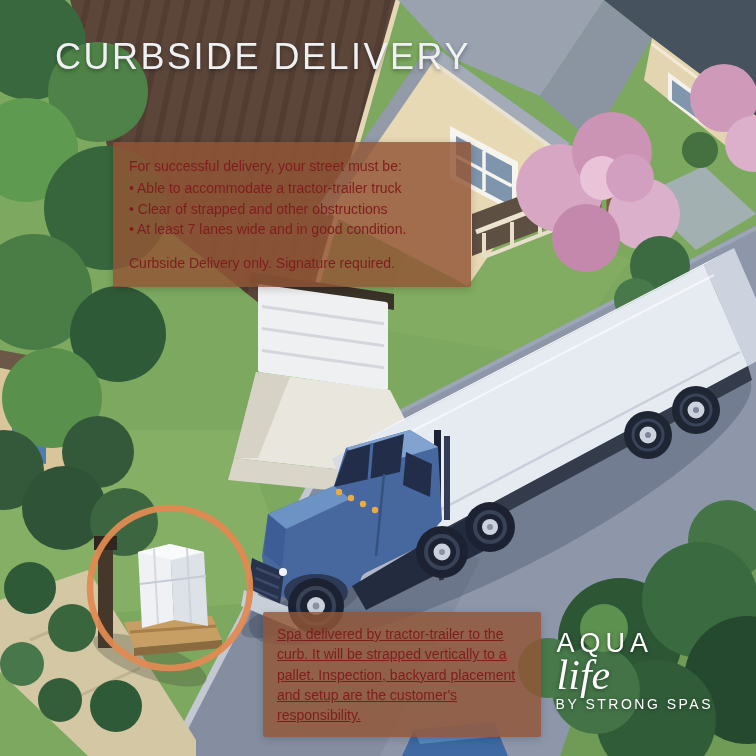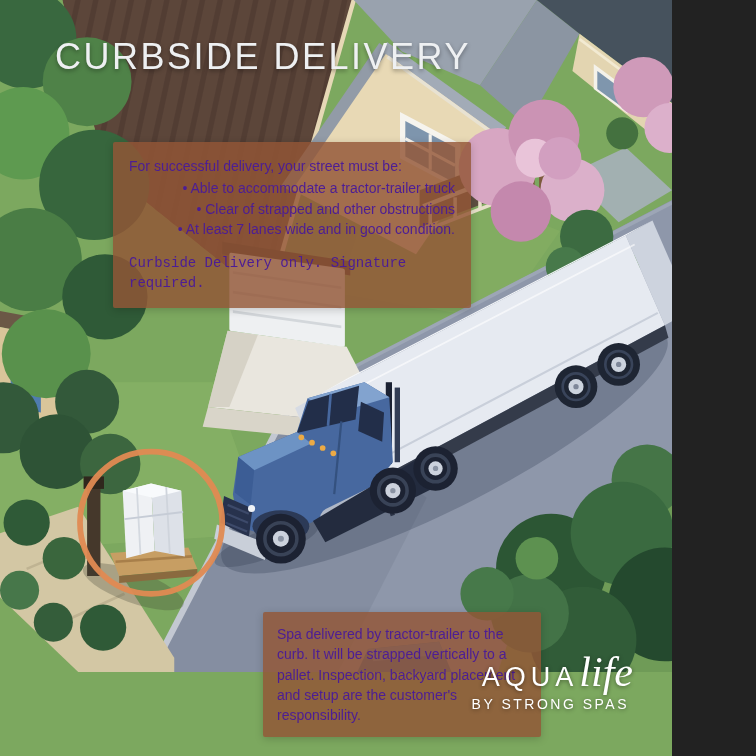--- a/index.html
+++ b/index.html
@@ -1,33 +1,33 @@
 <!DOCTYPE html>
 <html><head>
 <meta charset="utf-8">
 <style>
   html,body{margin:0;padding:0;background:#222;}
-  .canvas{position:relative;width:672px;height:756px;overflow:hidden;
+  .canvas{position:relative;width:756px;height:756px;overflow:hidden;
           font-family:"Liberation Sans",sans-serif;background:#7ca85f;}
   .scene{position:absolute;inset:0;display:block;}
   .page-title{position:absolute;left:55px;top:36px;margin:0;
     font-size:36px;font-weight:400;letter-spacing:2.5px;color:#eef0f2;
     text-shadow:0 2px 4px rgba(0,0,0,.35);}
   .overlay-box{position:absolute;background:rgba(146,86,54,.82);
-    color:#4c1d95;font-size:14px;line-height:1.45;border-radius:2px;
+    color:#7f1d1d;font-size:14px;line-height:1.45;border-radius:2px;
     box-shadow:0 2px 8px rgba(0,0,0,.18);}
   .req-box{left:113px;top:142px;width:326px;padding:14px 16px;}
   .req-box p{margin:0;}
-  .req-box ul{margin:2px 0 0 0;padding:0;list-style:none;text-align:right;}
+  .req-box ul{margin:2px 0 0 0;padding:0;list-style:none;}
   .req-box li::before{content:"• ";}
-  .req-note{margin-top:14px !important;font-family:Liberation Mono, monospace;}
-  .note-box{left:263px;top:612px;width:250px;padding:12px 14px;}
+  .req-note{margin-top:14px !important;}
+  .note-box{left:263px;top:612px;width:250px;padding:12px 14px;text-decoration:underline;}
   .logo{position:absolute;right:39px;bottom:44px;text-align:right;color:#fff;
     text-shadow:0 1px 4px rgba(0,0,0,.45);}
-  .logo-row{display:flex;align-items:baseline;justify-content:flex-end;}
+  .logo-row{display:flex;align-items:baseline;justify-content:flex-end;flex-direction:column;}
   .logo-aqua{font-size:27px;letter-spacing:5px;font-weight:400;}
   .logo-life{font-family:Liberation Serif, serif;font-style:italic;
     font-size:42px;line-height:.8;margin-left:1px;}
   .logo-tagline{font-size:14px;letter-spacing:2.5px;margin-top:3px;
     padding-right:4px;}
 </style>
 </head>
 <body>
 
 <div class="canvas">

